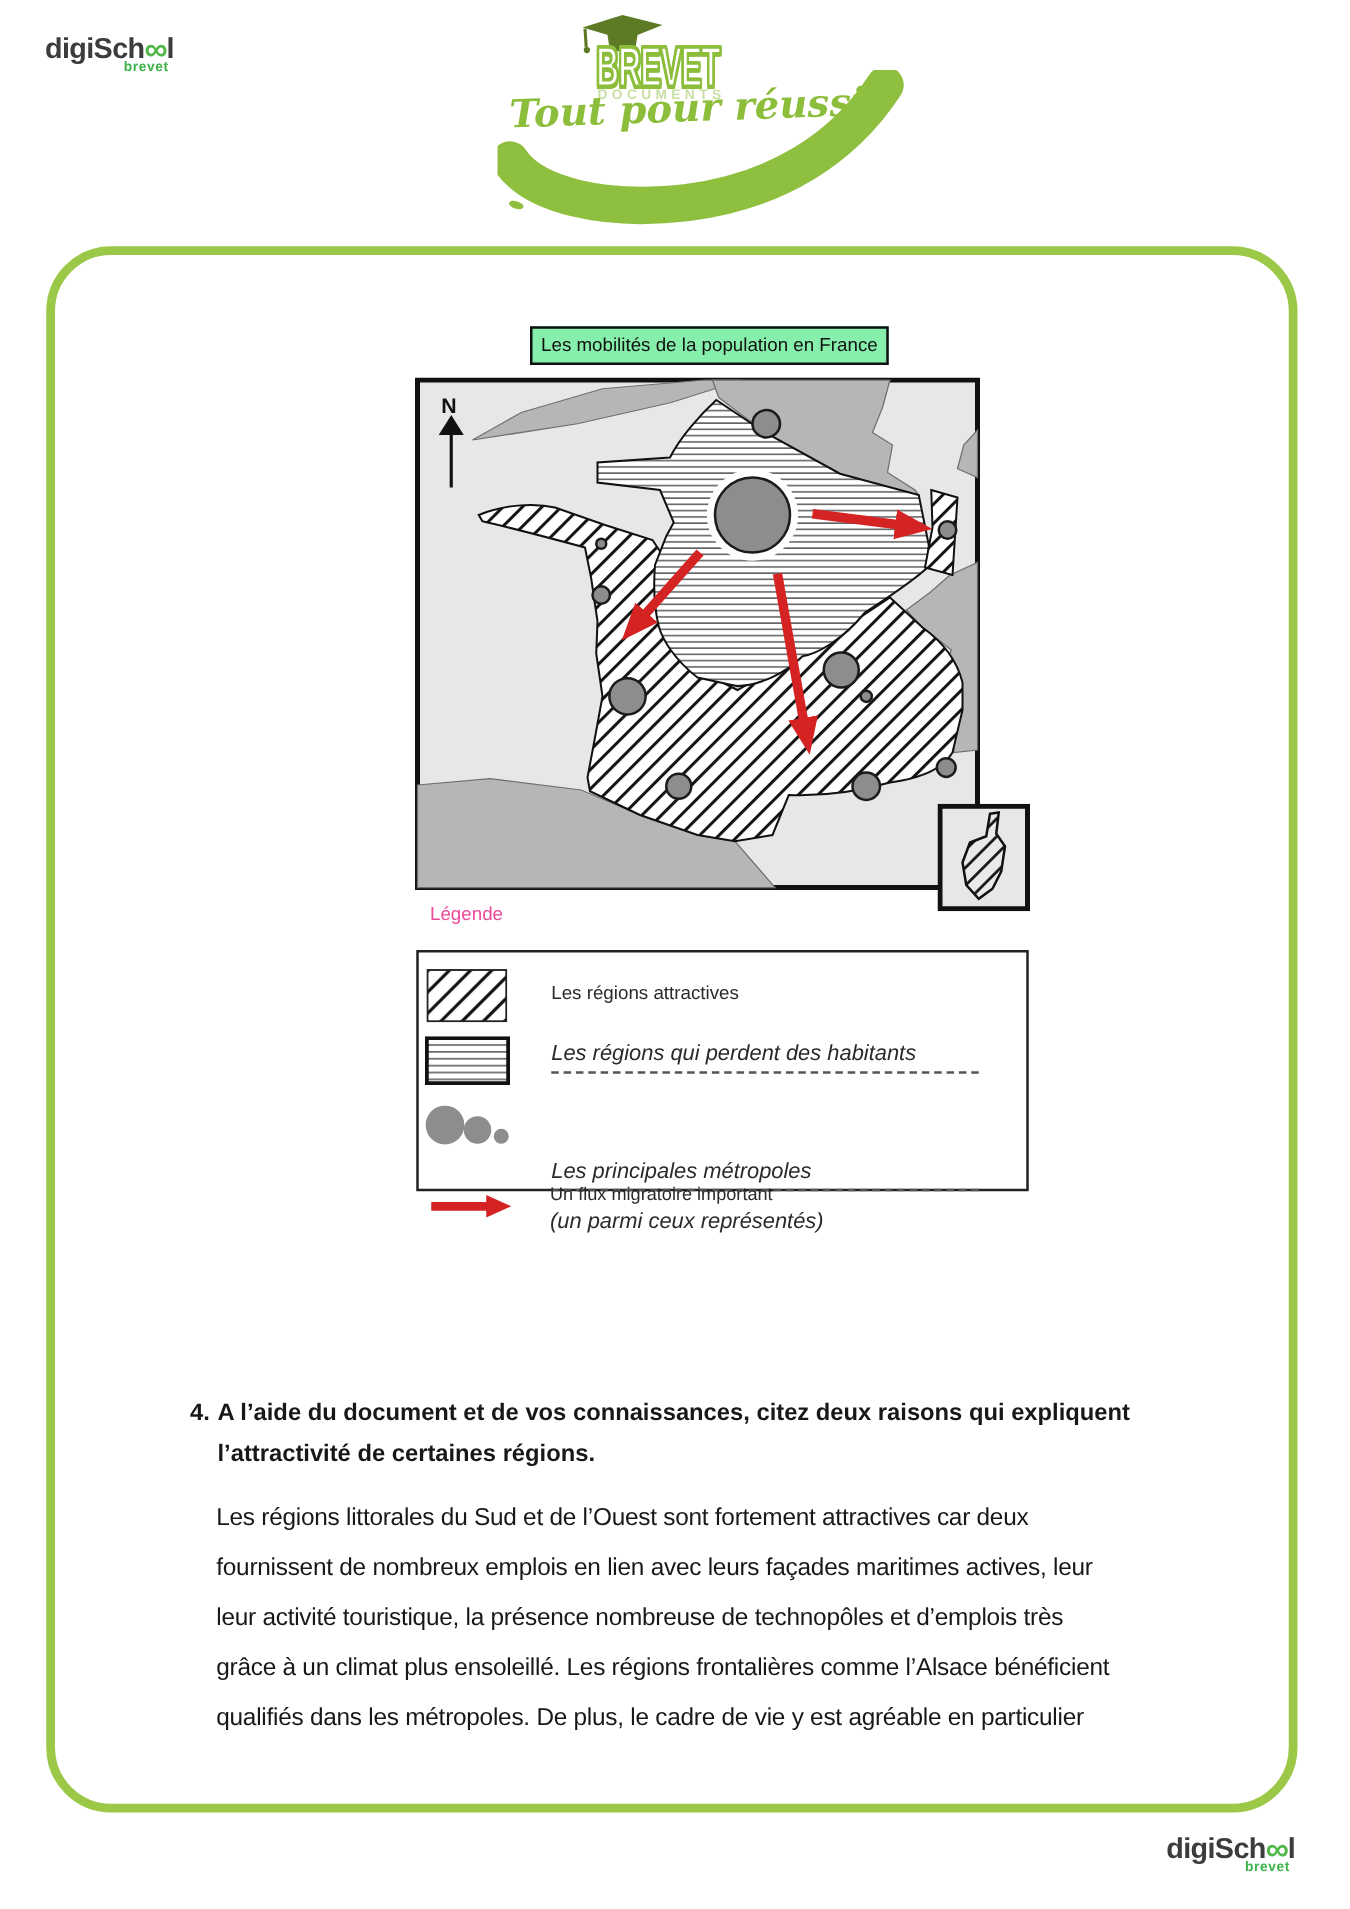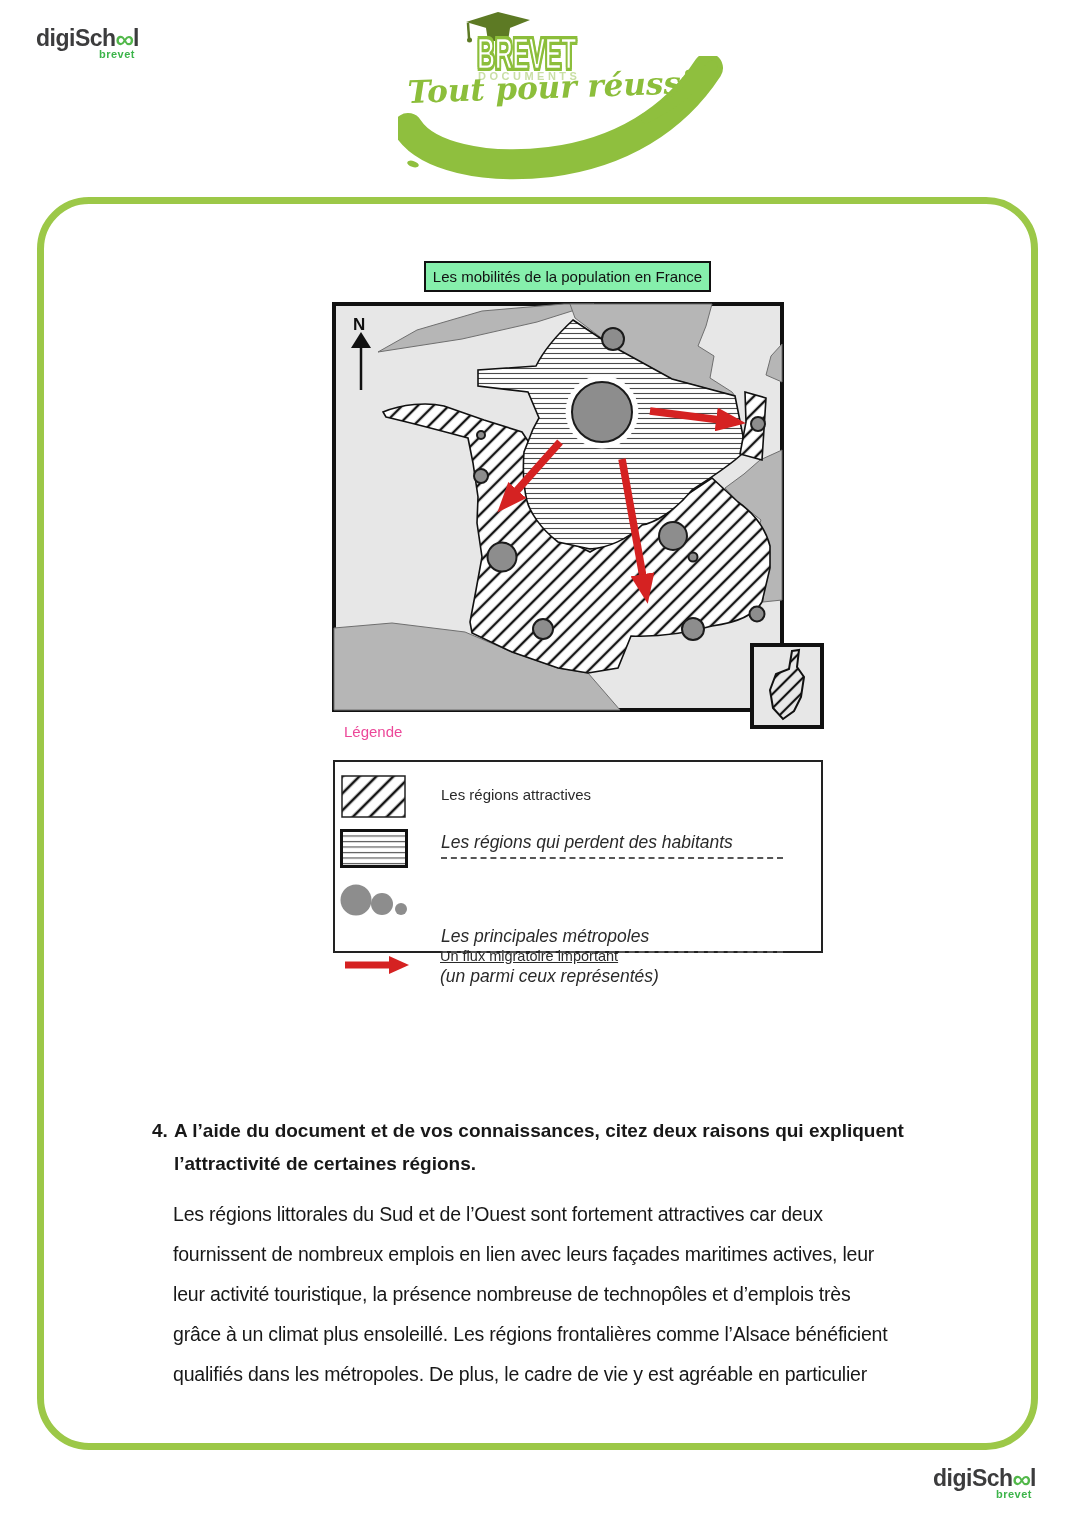--- a/index.html
+++ b/index.html
@@ -190,21 +190,21 @@
     </svg>
   </div>
   <div class="abs leg-text-lg leg-underline" style="left:106px; top:140px;margin-top:24px;">Les principales métropoles</div>
 
   <div class="abs" style="left:8px; top:194px;">
     <svg width="66" height="18" viewBox="0 0 66 18">
       <line x1="2" y1="9" x2="48" y2="9" stroke="#d52222" stroke-width="7"></line>
       <polygon points="46,0 66,9 46,18" fill="#d52222"></polygon>
     </svg>
   </div>
-  <div class="abs" style="left:105px; top:186px; font-size:14.5px; color:#2a2a2a;text-decoration:underline;">Un flux migratoire important</div>
+  <div class="abs" style="left:105px; top:186px; font-size:14.5px; color:#2a2a2a;">Un flux migratoire important</div>
   <div class="abs leg-text-lg leg-italic" style="left:105px; top:204px;">(un parmi ceux représentés)</div>
 </div>
 
 <div class="abs question">
   <span class="qnum">4.</span>
   <span>
     <span>A l’aide du document et de vos connaissances, citez deux raisons qui expliquent</span><br>
     <span>l’attractivité de certaines régions.</span>
   </span>
 </div>

